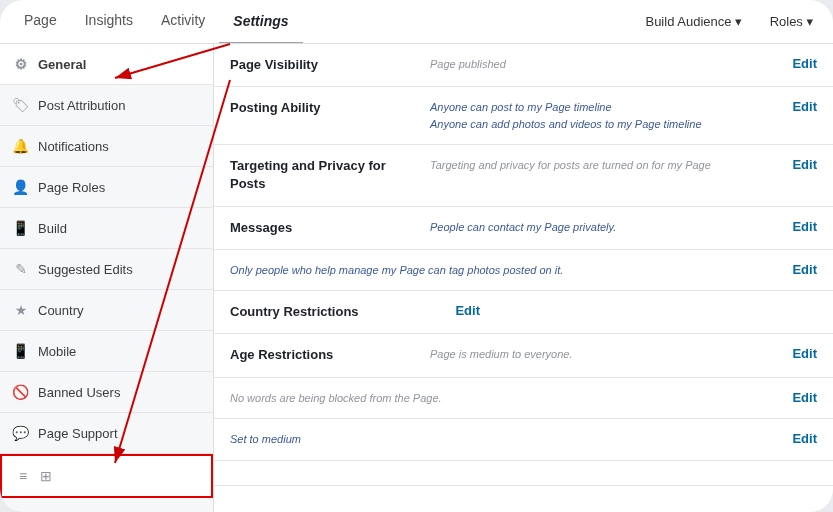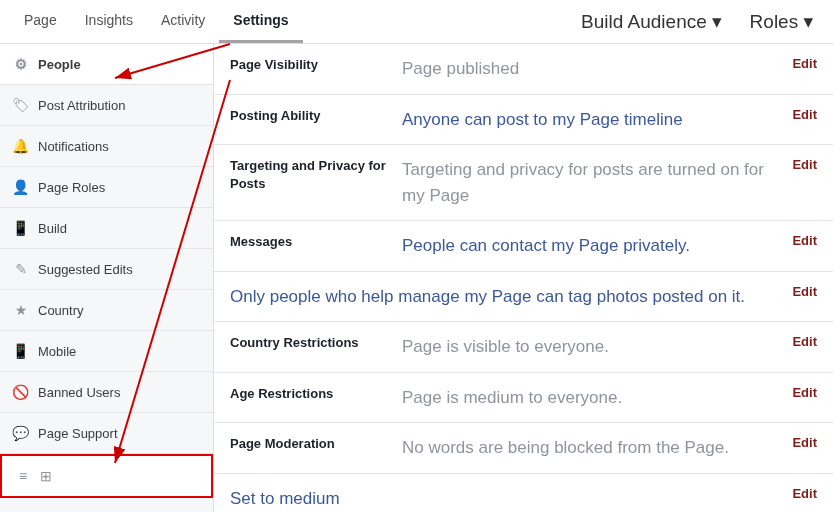--- a/index.html
+++ b/index.html
@@ -25,32 +25,33 @@
       display: flex;
       align-items: center;
       cursor: pointer;
       font-size: 14px;
       color: #555;
       border-bottom: 3px solid transparent;
     }
     .top-nav-tab.active {
       color: #1d2129;
       font-weight: bold;
-      border-bottom: 3px solid #a3a3a3;
+      border-bottom: 1px solid #a3a3a3;
+      font-style: italic;
     }
     .top-nav-right {
       margin-left: auto;
       display: flex;
       align-items: center;
       gap: 8px;
     }
     .top-nav-right-btn {
       padding: 6px 10px;
       cursor: pointer;
-      font-size: 19px;
+      font-size: 13px;
       color: #333;
     }
 
     
     .main-layout {
       display: flex;
       height: calc(512px - 44px);
     }
 
     
@@ -101,59 +102,61 @@
       overflow-y: auto;
       background: #fff;
     }
     .settings-row {
       border-bottom: 1px solid #e5e5e5;
       display: flex;
       align-items: flex-start;
       padding: 12px 16px;
     }
     .settings-key {
-      width: 172px;
+      width: 200px;
       font-weight: bold;
       font-size: 13px;
       color: #1d2129;
       flex-shrink: 0;
       padding-right: 10px;
       line-height: 1.4;
     }
     .settings-value {
       flex: 1;
-      font-size: 17px;
+      font-size: 11px;
       color: #90949c;
       line-height: 1.5;
+      font-style: italic;
     }
     .settings-value .blue { color: #3b5998; }
     .settings-edit {
       width: 50px;
       text-align: right;
       flex-shrink: 0;
     }
     .edit-link {
-      color: #7f1d1d;
+      color: #0369a1;
       cursor: pointer;
       font-size: 13px;
       font-weight: bold;
     }
 
     
     .arrow-overlay {
       position: absolute;
       pointer-events: none;
     }
 
     
     .page-wrapper {
       position: relative;
       width: 833px;
       height: 512px;
       overflow: hidden;
+      border-radius: 23px;
     }
   </style>
 </head>
 <body>
 
 <div class="page-wrapper">
 
   <div class="top-nav">
     <div class="top-nav-tabs">
 
@@ -166,21 +169,21 @@
     <div class="top-nav-right-btn">Build Audience ▾</div>
         <div class="top-nav-right-btn">Roles ▾</div>
       </div>
   </div>
 
   <div class="main-layout">
 
     <div class="sidebar">
     <div class="sidebar-item active">
           <span class="sidebar-icon">⚙</span>
-          <span class="sidebar-label">People</span>
+          <span class="sidebar-label">General</span>
         </div>
         <div class="sidebar-item">
           <span class="sidebar-icon">🏷</span>
           <span class="sidebar-label">Post Attribution</span>
         </div>
         <div class="sidebar-item">
           <span class="sidebar-icon">🔔</span>
           <span class="sidebar-label">Notifications</span>
         </div>
         <div class="sidebar-item">
@@ -219,49 +222,47 @@
 
     <div class="content">
       <div class="settings-rows-container">
       <div class="settings-row">
             <div class="settings-key">Page Visibility</div>
             <div class="settings-value"><span>Page published</span></div>
             <div class="settings-edit"><span class="edit-link">Edit</span></div>
           </div>
           <div class="settings-row">
             <div class="settings-key">Posting Ability</div>
-            <div class="settings-value"><span class="blue">Anyone can post to my Page timeline</span><br></div>
+            <div class="settings-value"><span class="blue">Anyone can post to my Page timeline</span><br><span class="blue">Anyone can add photos and videos to my Page timeline</span></div>
             <div class="settings-edit"><span class="edit-link">Edit</span></div>
           </div>
           <div class="settings-row">
             <div class="settings-key">Targeting and Privacy for Posts</div>
             <div class="settings-value"><span>Targeting and privacy for posts are turned on for my Page</span></div>
             <div class="settings-edit"><span class="edit-link">Edit</span></div>
           </div>
           <div class="settings-row">
             <div class="settings-key">Messages</div>
             <div class="settings-value"><span class="blue">People can contact my Page privately.</span></div>
             <div class="settings-edit"><span class="edit-link">Edit</span></div>
           </div>
           <div class="settings-row">
             <div class="settings-value"><span class="blue">Only people who help manage my Page can tag photos posted on it.</span></div>
             <div class="settings-edit"><span class="edit-link">Edit</span></div>
           </div>
           <div class="settings-row">
             <div class="settings-key">Country Restrictions</div>
-            <div class="settings-value"><span>Page is visible to everyone.</span></div>
             <div class="settings-edit"><span class="edit-link">Edit</span></div>
           </div>
           <div class="settings-row">
             <div class="settings-key">Age Restrictions</div>
             <div class="settings-value"><span>Page is medium to everyone.</span></div>
             <div class="settings-edit"><span class="edit-link">Edit</span></div>
           </div>
           <div class="settings-row">
-            <div class="settings-key">Page Moderation</div>
             <div class="settings-value"><span>No words are being blocked from the Page.</span></div>
             <div class="settings-edit"><span class="edit-link">Edit</span></div>
           </div>
           <div class="settings-row">
             <div class="settings-value"><span class="blue">Set to medium</span></div>
             <div class="settings-edit"><span class="edit-link">Edit</span></div>
           </div>
           <div class="settings-row"></div>
         </div>
     </div>

